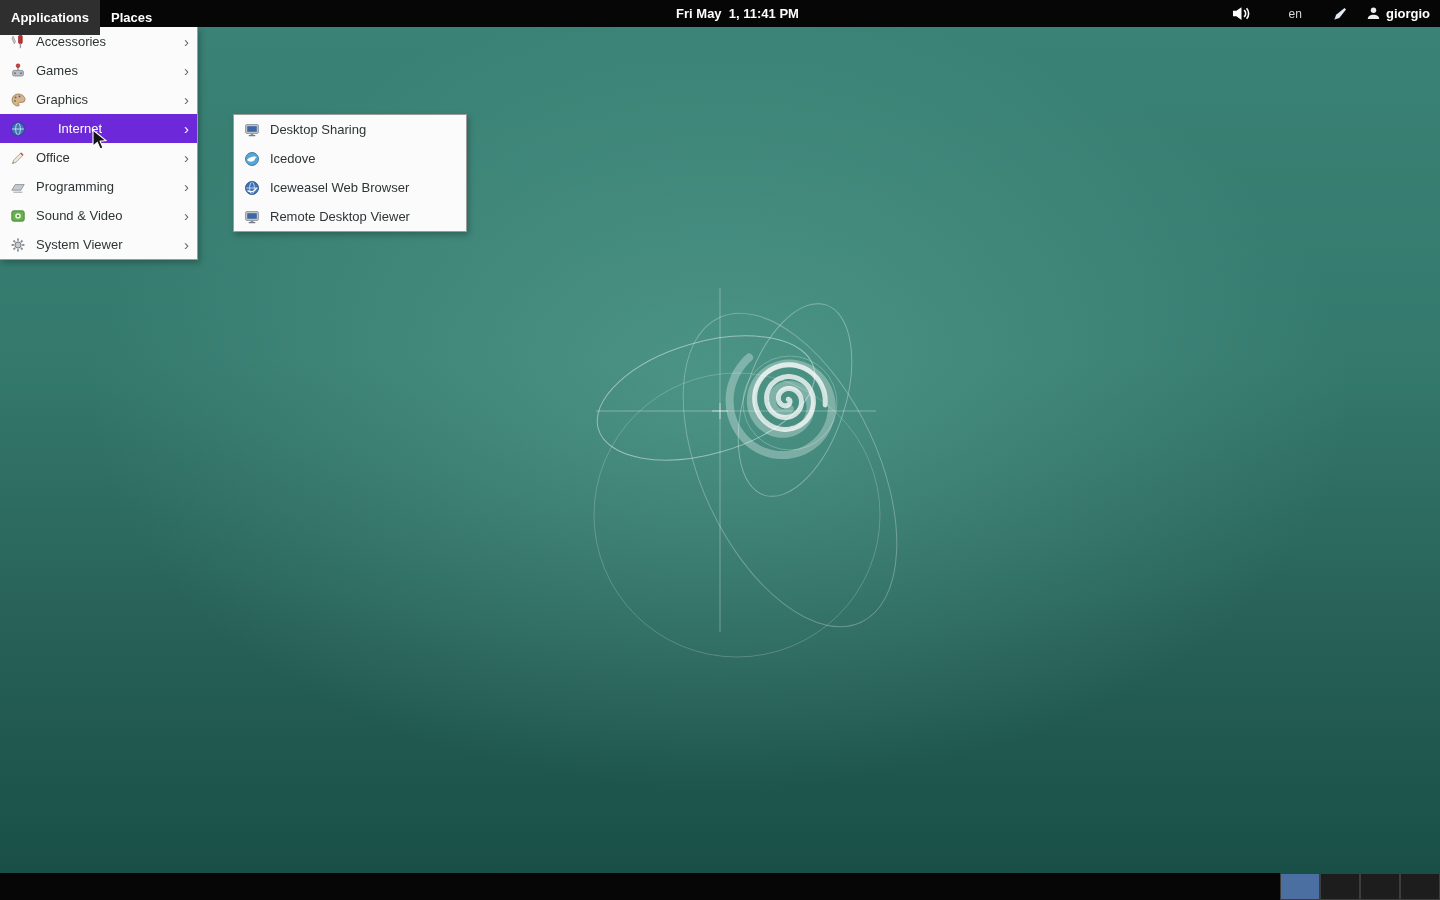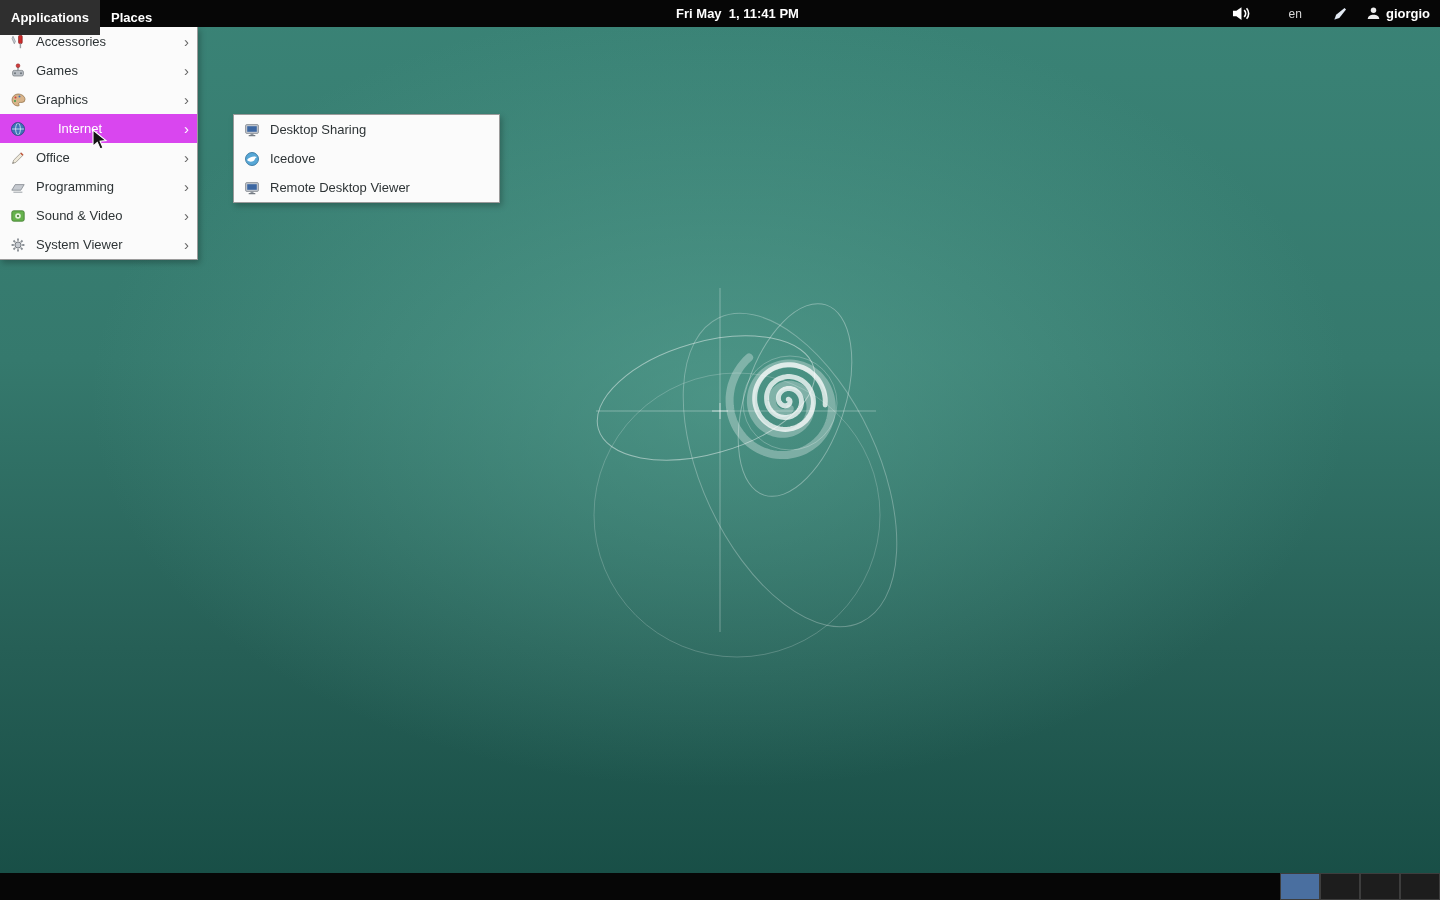--- a/index.html
+++ b/index.html
@@ -25,29 +25,29 @@
   .tb-icon.vol{margin-right:36px;}
   .tb-kbd{color:#d8d8d8;font-size:12px;margin-right:30px;}
   .tb-icon.pen{margin-right:18px;}
   .tb-icon.usr{margin-right:5px;}
   .tb-user{font-weight:bold;}
 
   
   .menu-panel{position:absolute;top:27px;left:0;width:198px;background:#fbfbfb;
     border-right:1px solid #9b9b9b;border-bottom:1px solid #9b9b9b;box-sizing:border-box;
     box-shadow:2px 3px 6px rgba(0,0,0,.25);z-index:20;}
-  .submenu-panel{position:absolute;top:114px;left:233px;width:267px;background:#fbfbfb;
+  .submenu-panel{position:absolute;top:114px;left:233px;width:234px;background:#fbfbfb;
     border:1px solid #9b9b9b;box-sizing:border-box;box-shadow:2px 3px 6px rgba(0,0,0,.25);z-index:19;}
   .menu-item{height:29px;display:flex;align-items:center;gap:10px;
     padding:0 8px 0 10px;color:#2e3436;font-size:13px;cursor:default;}
   .menu-item .icon{width:16px;height:16px;flex:none;display:flex;}
   .menu-item .icon svg{width:16px;height:16px;}
   .menu-item .label{flex:1;white-space:nowrap;}
   .menu-item .arrow{color:#666;font-size:15px;line-height:1;}
-  .menu-item.active{background:#d946ef;color:#fff;gap:32px;}
+  .menu-item.active{background:#6d28d9;color:#fff;gap:32px;}
   .menu-item.active .arrow{color:#fff;}
 
   
   .bottombar{position:absolute;bottom:0;left:0;right:0;height:27px;background:#060606;
     display:flex;justify-content:flex-end;align-items:stretch;z-index:30;}
   .workspaces{display:flex;height:100%;}
   .ws{width:40px;height:100%;background:#1d1d1d;border:1px solid #3d3d3d;box-sizing:border-box;}
 
   
   .cursor{position:absolute;left:92px;top:129px;z-index:40;pointer-events:none;}
@@ -216,20 +216,31 @@
           <circle cx="8" cy="8" r="6.5" fill="#57a7d6"></circle>
     <path d="M3 9c2-3 7-4.5 10-3-1.5.5-2 1.5-2.5 3-1.5 2-5 2.5-7.5 0z" fill="#fff"></path>
     <circle cx="8" cy="8" r="6.5" fill="none" stroke="#2a6b96" stroke-width=".8"></circle>
         </svg>
       </span>
       <span class="label">Icedove</span>
     </div>
     <div class="menu-item">
       <span class="icon">
         <svg viewBox="0 0 16 16">
+          <circle cx="8" cy="8" r="6.5" fill="#3f74b8"></circle>
+<path d="M1.5 8h13M8 1.5c3.2 3 3.2 10 0 13M8 1.5c-3.2 3-3.2 10 0 13" stroke="#cfe0f2" stroke-width=".9" fill="none"></path>
+<circle cx="8" cy="8" r="6.5" fill="none" stroke="#1f4475" stroke-width=".8"></circle>
+          <path d="M3.5 10.5c3 2.5 7.5 1 9-2.5" stroke="#fff" stroke-width="1.3" fill="none"></path>
+        </svg>
+      </span>
+      <span class="label">Iceweasel Web Browser</span>
+    </div>
+    <div class="menu-item">
+      <span class="icon">
+        <svg viewBox="0 0 16 16">
           <rect x="1.7" y="2.7" width="12.6" height="8.6" rx=".8" fill="#cdd2d8" stroke="#6d747c" stroke-width=".8"></rect>
 <rect x="3.2" y="4.2" width="9.6" height="5.6" fill="#3c67a2"></rect>
           <rect x="6.5" y="11.5" width="3" height="1.6" fill="#8f969e"></rect>
 <rect x="4.6" y="13.1" width="6.8" height="1.2" rx=".4" fill="#747b83"></rect>
         </svg>
       </span>
       <span class="label">Remote Desktop Viewer</span>
     </div>
   </div>
 

